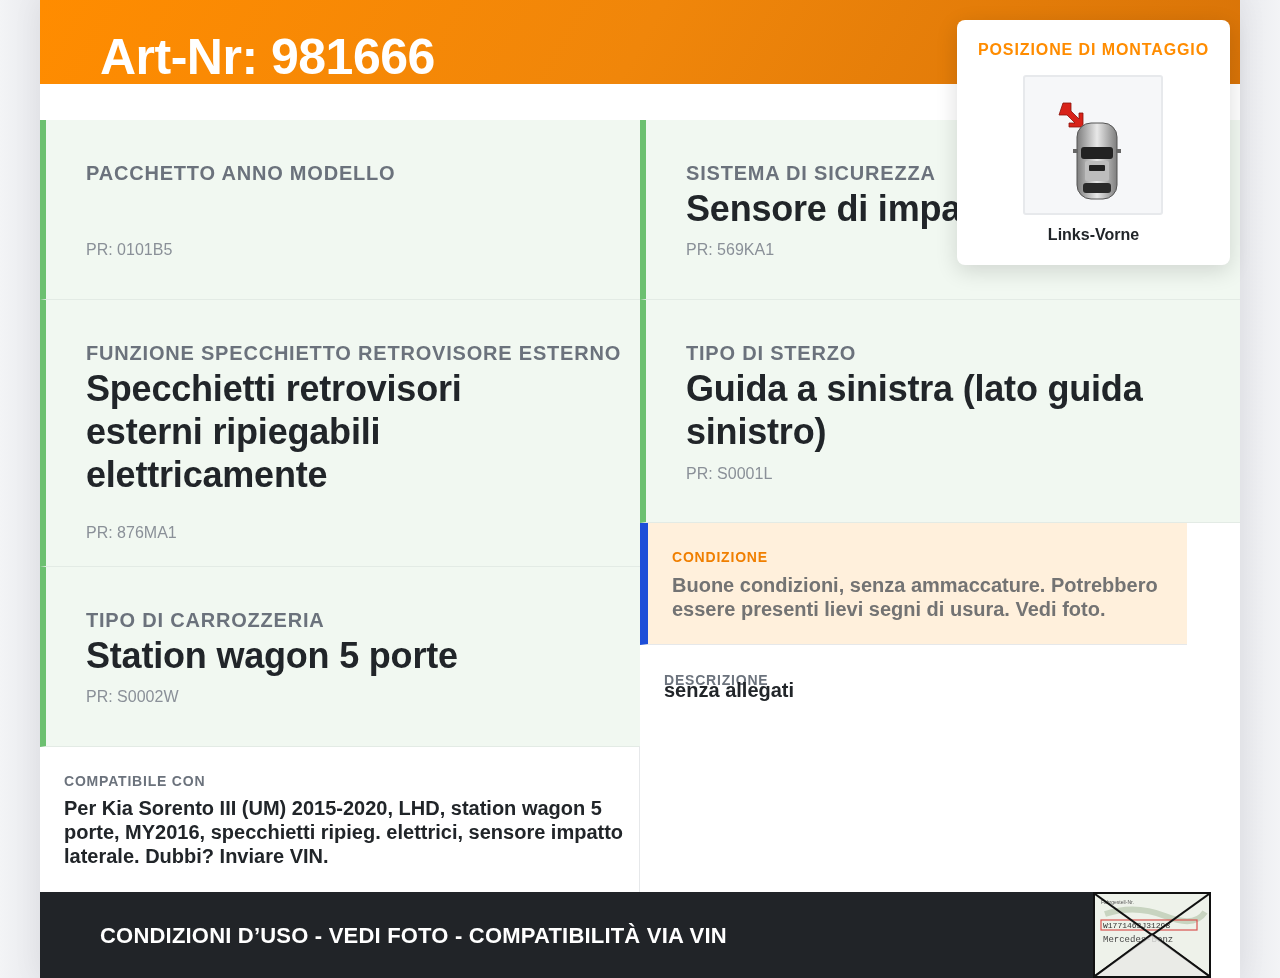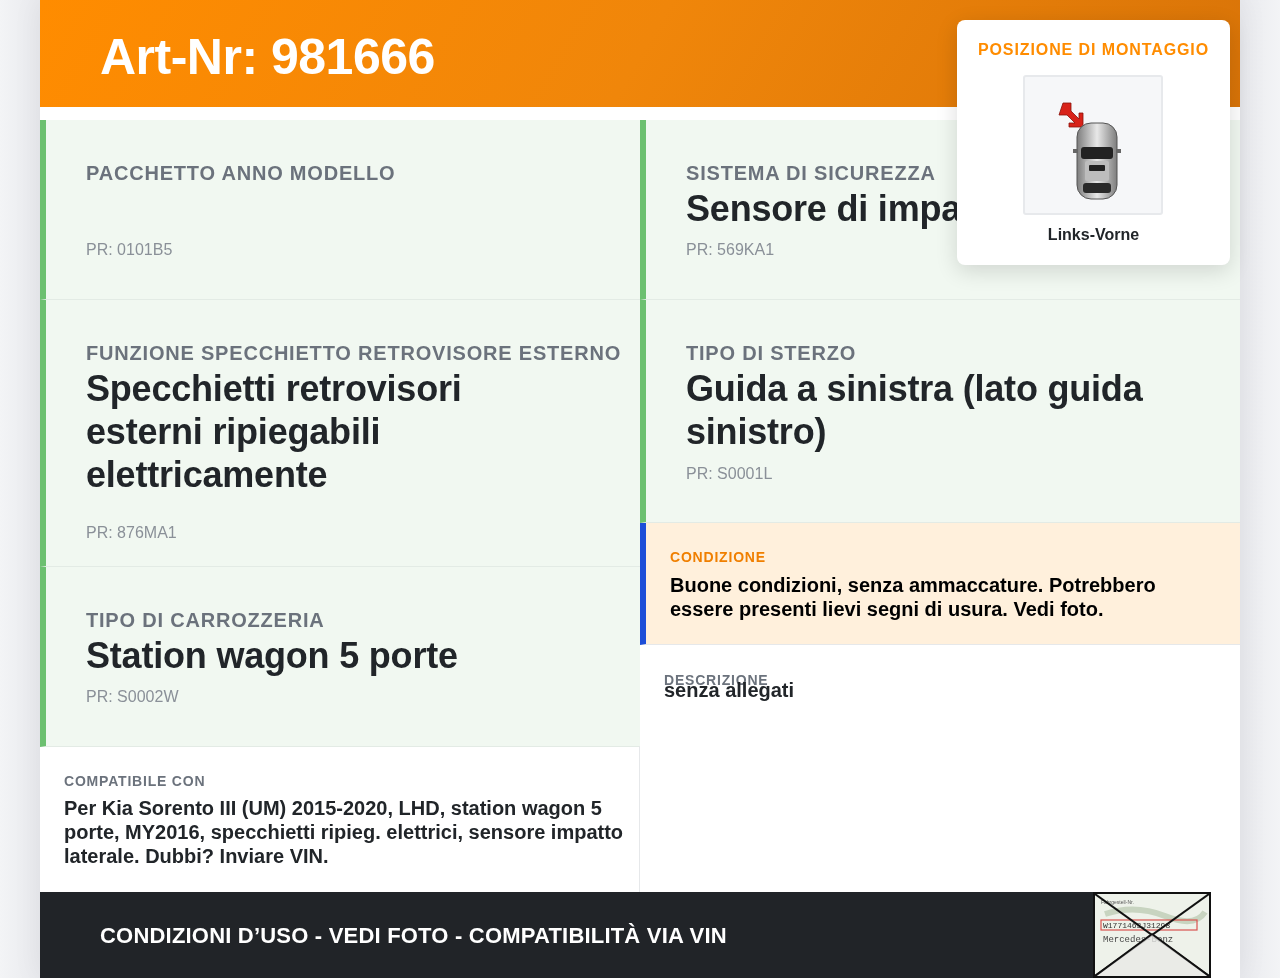--- a/index.html
+++ b/index.html
@@ -8,21 +8,21 @@
     background: linear-gradient(90deg, #f3f4f6 0%, #e9eaee 3%, #eceef1 50%, #e9eaee 97%, #f3f4f6 100%);
     font-family: "Liberation Sans", "DejaVu Sans", sans-serif;
     color: #212529;
   }
   .page {
     position: absolute; left: 40px; top: 0; width: 1200px; height: 978px;
     background: #fff;
     box-shadow: 0 0 30px rgba(0,0,0,0.06);
   }
   .header {
-    position: absolute; left: 0; top: 0; width: 1200px; height: 107px;
+    position: absolute; left: 0; top: 0; width: 1200px; height: 84px;
     background: linear-gradient(120deg, #ff8c00 0%, #f0860a 50%, #d97408 100%);
   }
   .header h1 {
     position: absolute; left: 60px; top: 28px;
     color: #fff; font-size: 50px; font-weight: 700; letter-spacing: -0.5px;
     line-height: 58px;
   }
   .cell {
     position: absolute; background: #f1f8f1;
     border-left: 6px solid #6cc070;
@@ -36,31 +36,31 @@
   .cell .value {
     position: absolute; left: 40px; right: 30px;
     font-size: 36px; font-weight: 700; color: #212529; line-height: 43px;
     letter-spacing: -0.2px;
   }
   .cell .pr {
     position: absolute; left: 40px;
     font-size: 16px; color: #8a9098;
   }
   .cond {
-    position: absolute; left: 600px; top: 523px; width: 600px; height: 122px;
-    background: #fff0dc; border-left: 6px solid #1d4ed8;
+    position: absolute; left: 600px; top: 523px; width: 547px; height: 122px;
+    background: #fff0dc; border-left: 8px solid #1d4ed8;
     border-bottom: 1px solid #e6e8ea;
   }
   .cond .label {
     position: absolute; left: 24px; top: 26px;
     font-size: 14px; font-weight: 700; letter-spacing: 0.8px; color: #f07f00;
   }
   .cond .text {
     position: absolute; left: 24px; top: 50px; width: 520px;
-    font-size: 20px; font-weight: 700; color: #000000; line-height: 24px;
+    font-size: 20px; font-weight: 700; color: #737373; line-height: 24px;
   }
   .plain .label {
     position: absolute; font-size: 14px; font-weight: 700; letter-spacing: 0.8px; color: #6b727c;
   }
   .plain .text {
     position: absolute; font-size: 20px; font-weight: 700; color: #212529; line-height: 24px;
   }
   .vdivider { position: absolute; left: 599px; top: 746px; width: 1px; height: 146px; background: #e6e8ea; }
   .footer {
     position: absolute; left: 0; top: 892px; width: 1092px; height: 86px;

